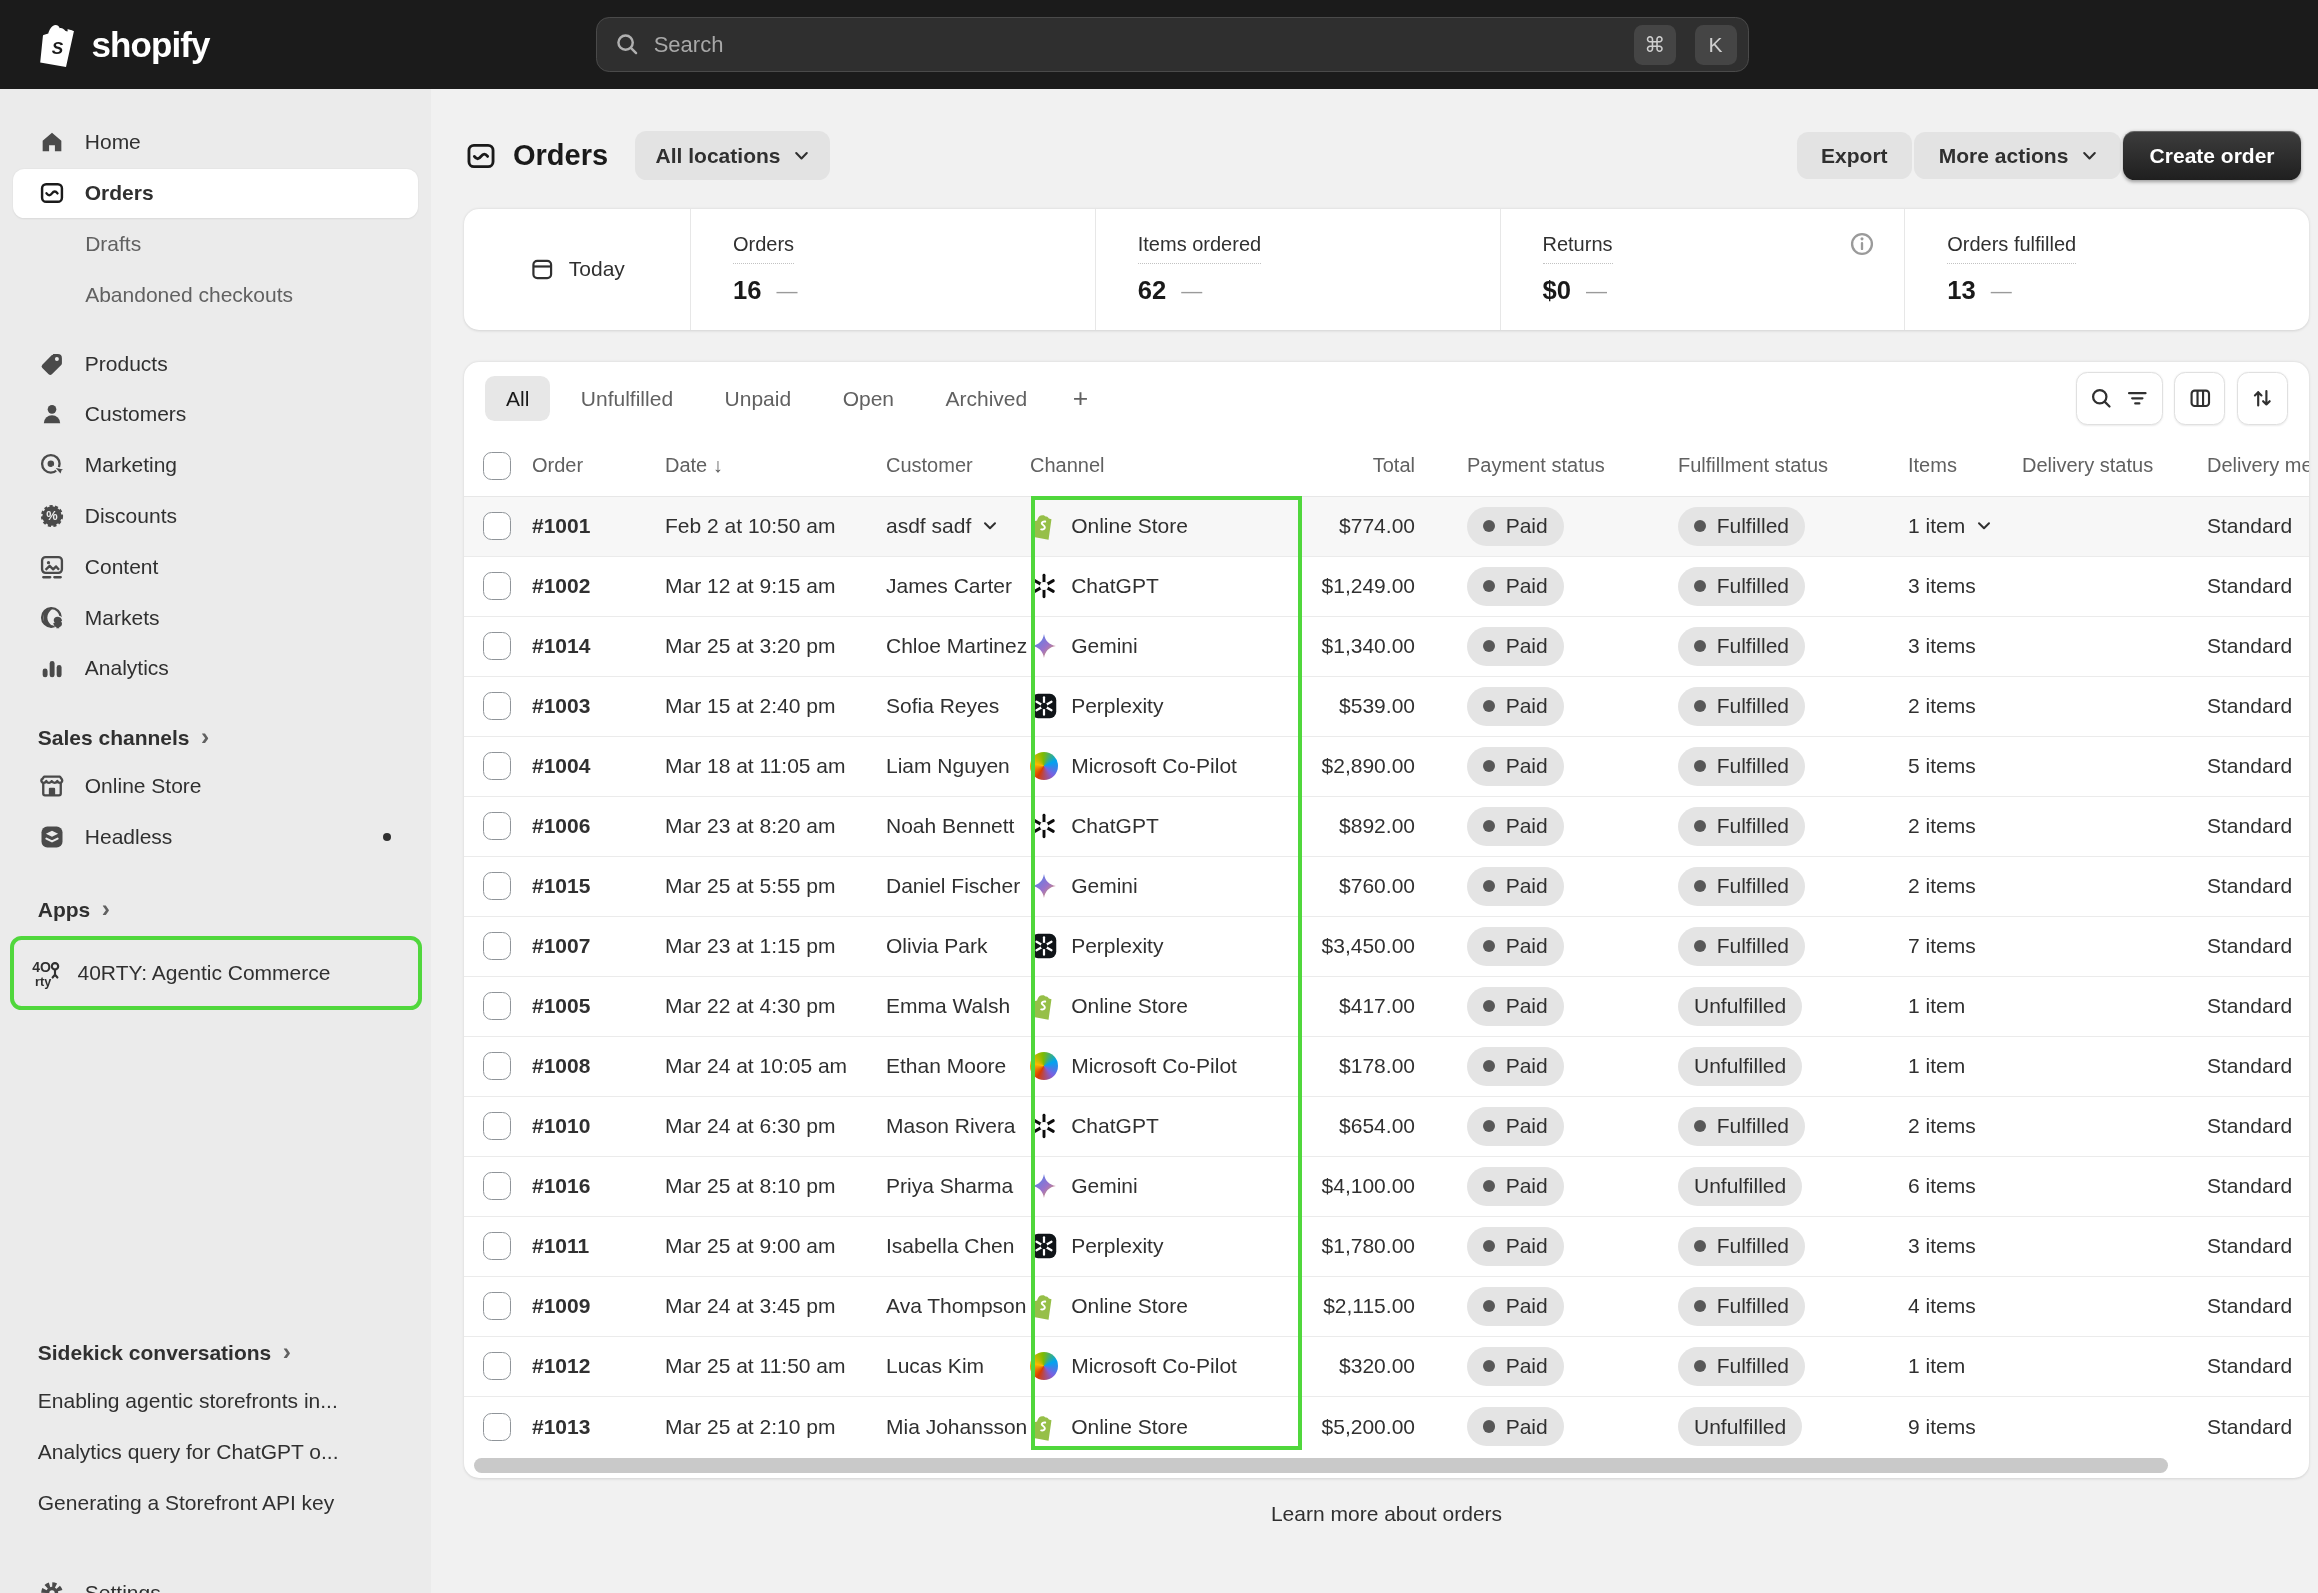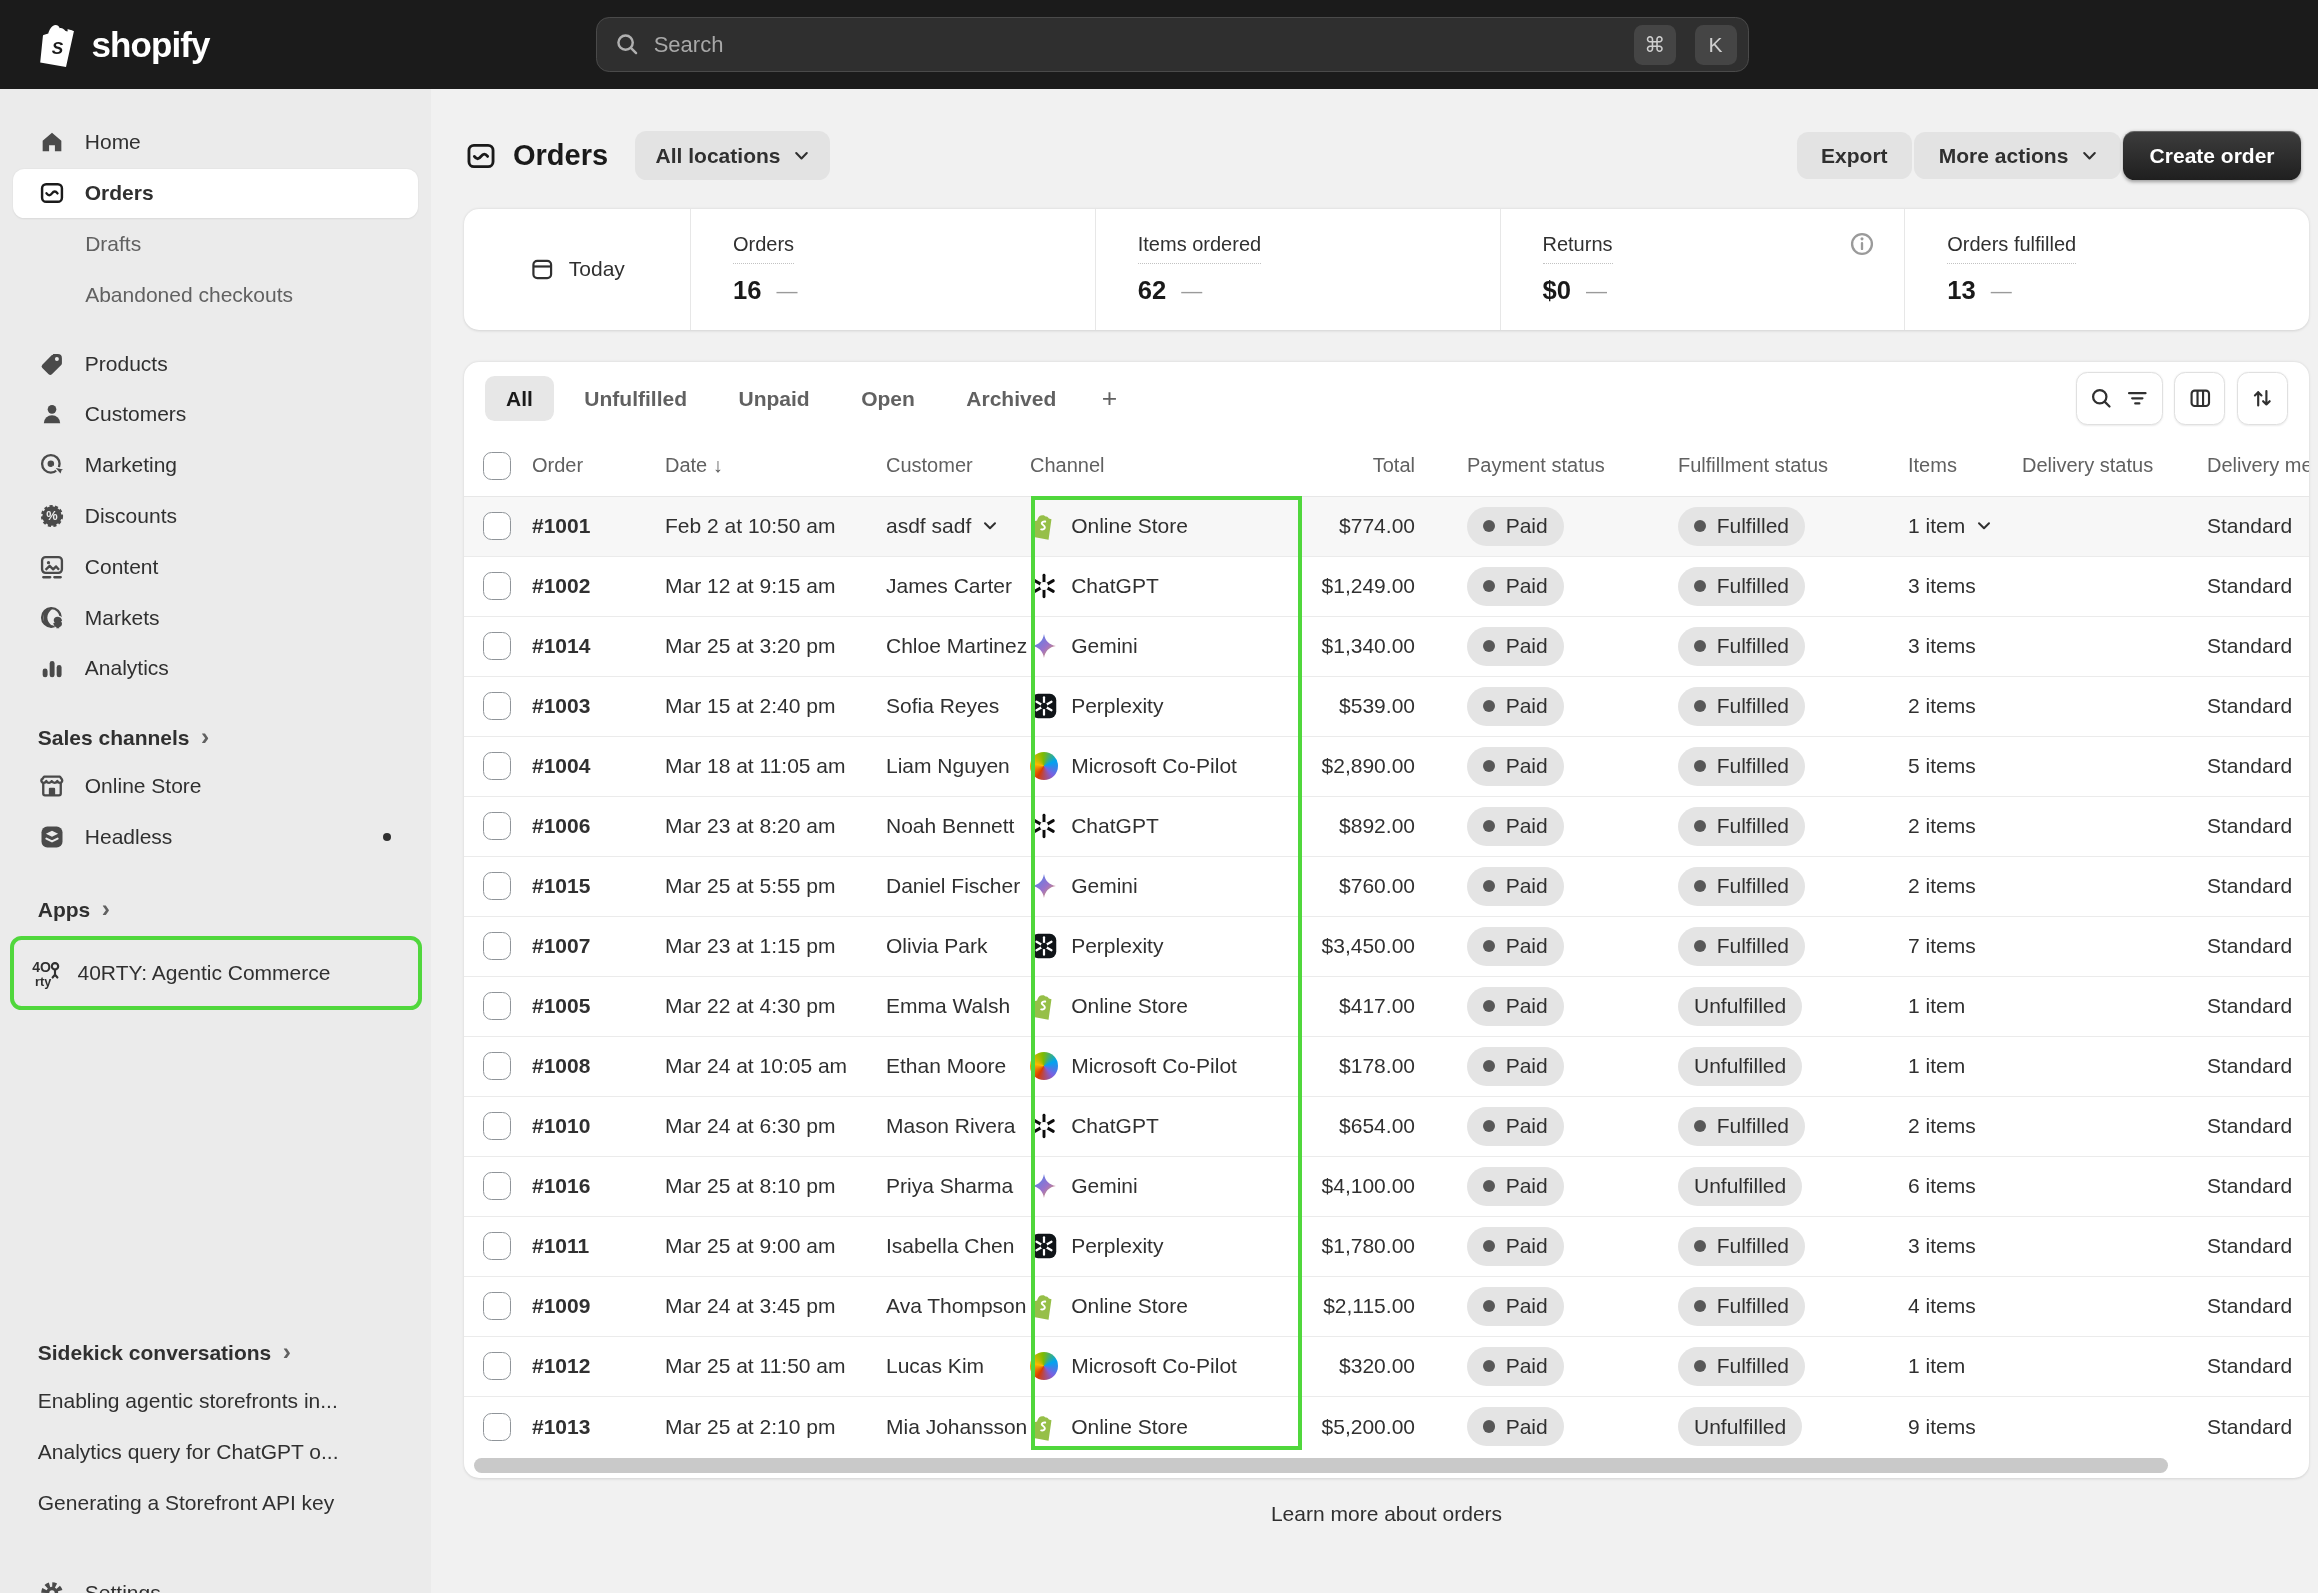--- a/index.html
+++ b/index.html
@@ -71,21 +71,21 @@
     border-bottom:1.9px dotted #c2c2c2; padding-bottom:7.6px; }
   .stat-value-row { margin-top:12.3px; display:flex; align-items:center; gap:15px; }
   .stat-value { font-size:25.6px; font-weight:700; color:#1a1a1a; }
   .stat-dash { color:#9a9a9a; font-size:21px; }
   .stat-info { position:absolute; top:21px; right:28px; }
 
   
   .table-card { margin-top:32px; width:1845px; background:#fff; border-radius:15px;
     box-shadow:0 0.9px 2.8px rgba(0,0,0,.13); position:relative; overflow:hidden; }
   .tabs-row { height:74px; display:flex; align-items:center; padding:0 21px; gap:9.5px; }
-  .tab { padding:10.4px 21px; border-radius:9.5px; font-size:21px; font-weight:700; color:#616161; }
+  .tab { padding:10.4px 21px; border-radius:9.5px; font-size:21px; font-weight:400; color:#616161; }
   .tab.selected { background:#e7e7e7; color:#1a1a1a; }
   .tab-add { font-size:26.5px; color:#616161; padding:0 15px; font-weight:400; }
   .tab-actions { margin-left:auto; display:flex; gap:11.4px; }
   .action-btn { height:53px; background:#fff; border:0.9px solid #e0e0e0; border-radius:11.4px;
     box-shadow:0 0.9px 1.9px rgba(0,0,0,.08); display:flex; align-items:center; justify-content:center;
     padding:0 12.3px; gap:11.4px; }
 
   .grid-row { display:grid; grid-template-columns:68px 133px 221px 144px 271px 114px 263px 230px 114px 185px 103px;
     align-items:center; }
   .thead { height:61px; border-bottom:0.9px solid #e7e7e7; font-size:20px; color:#616161; }

